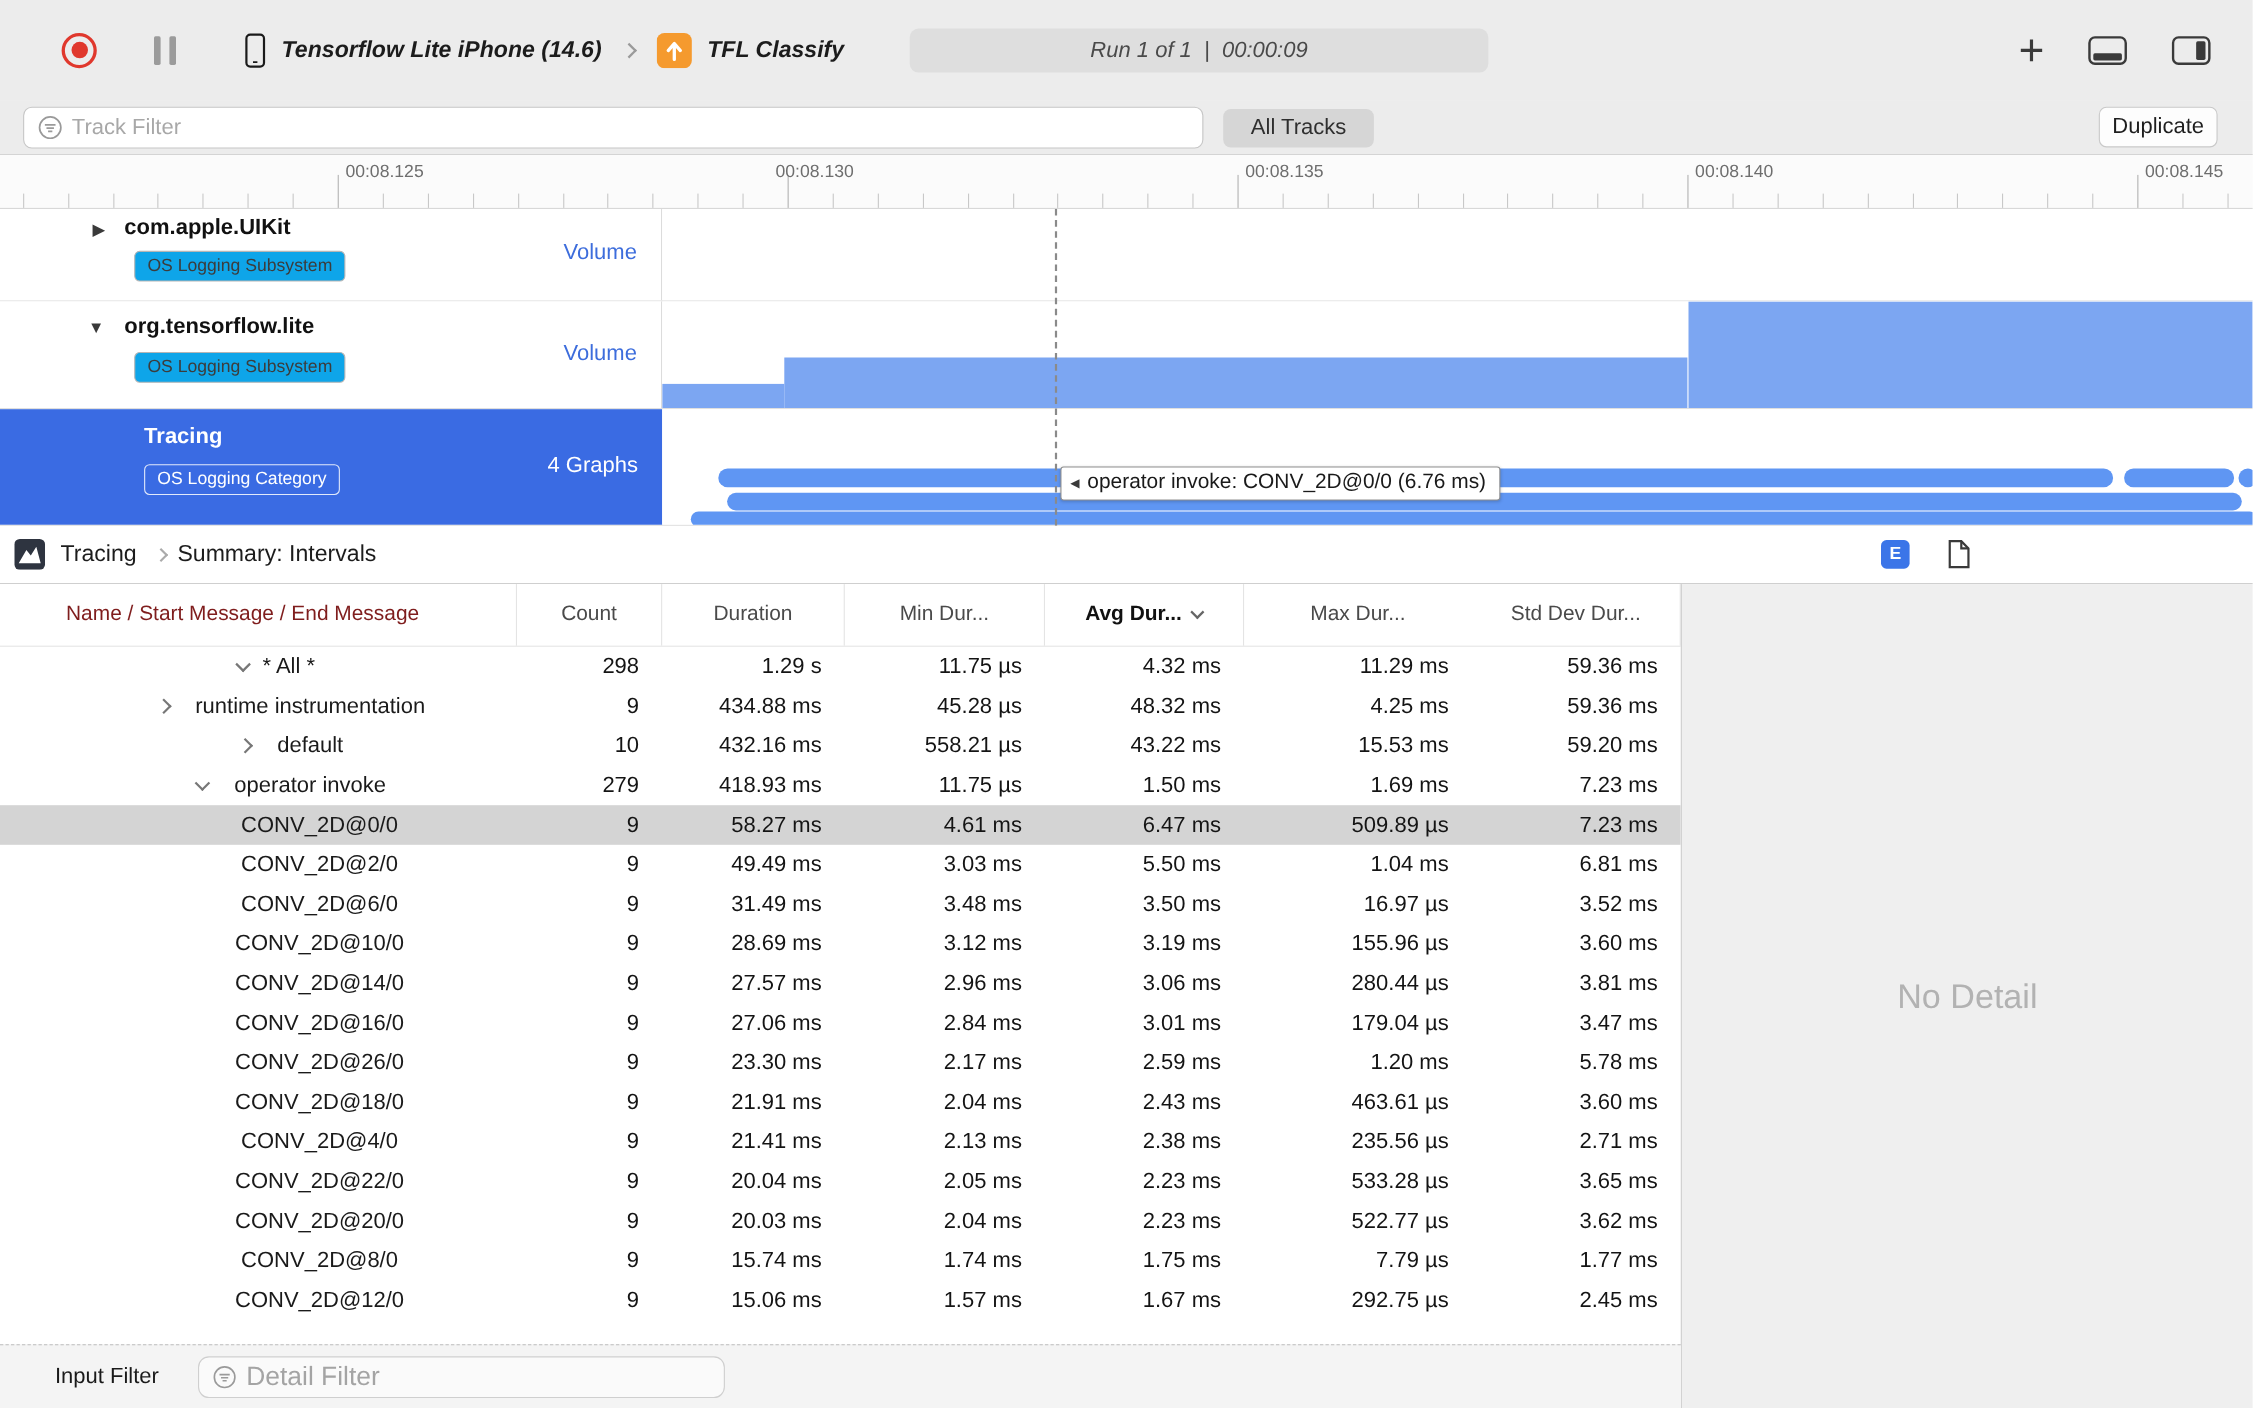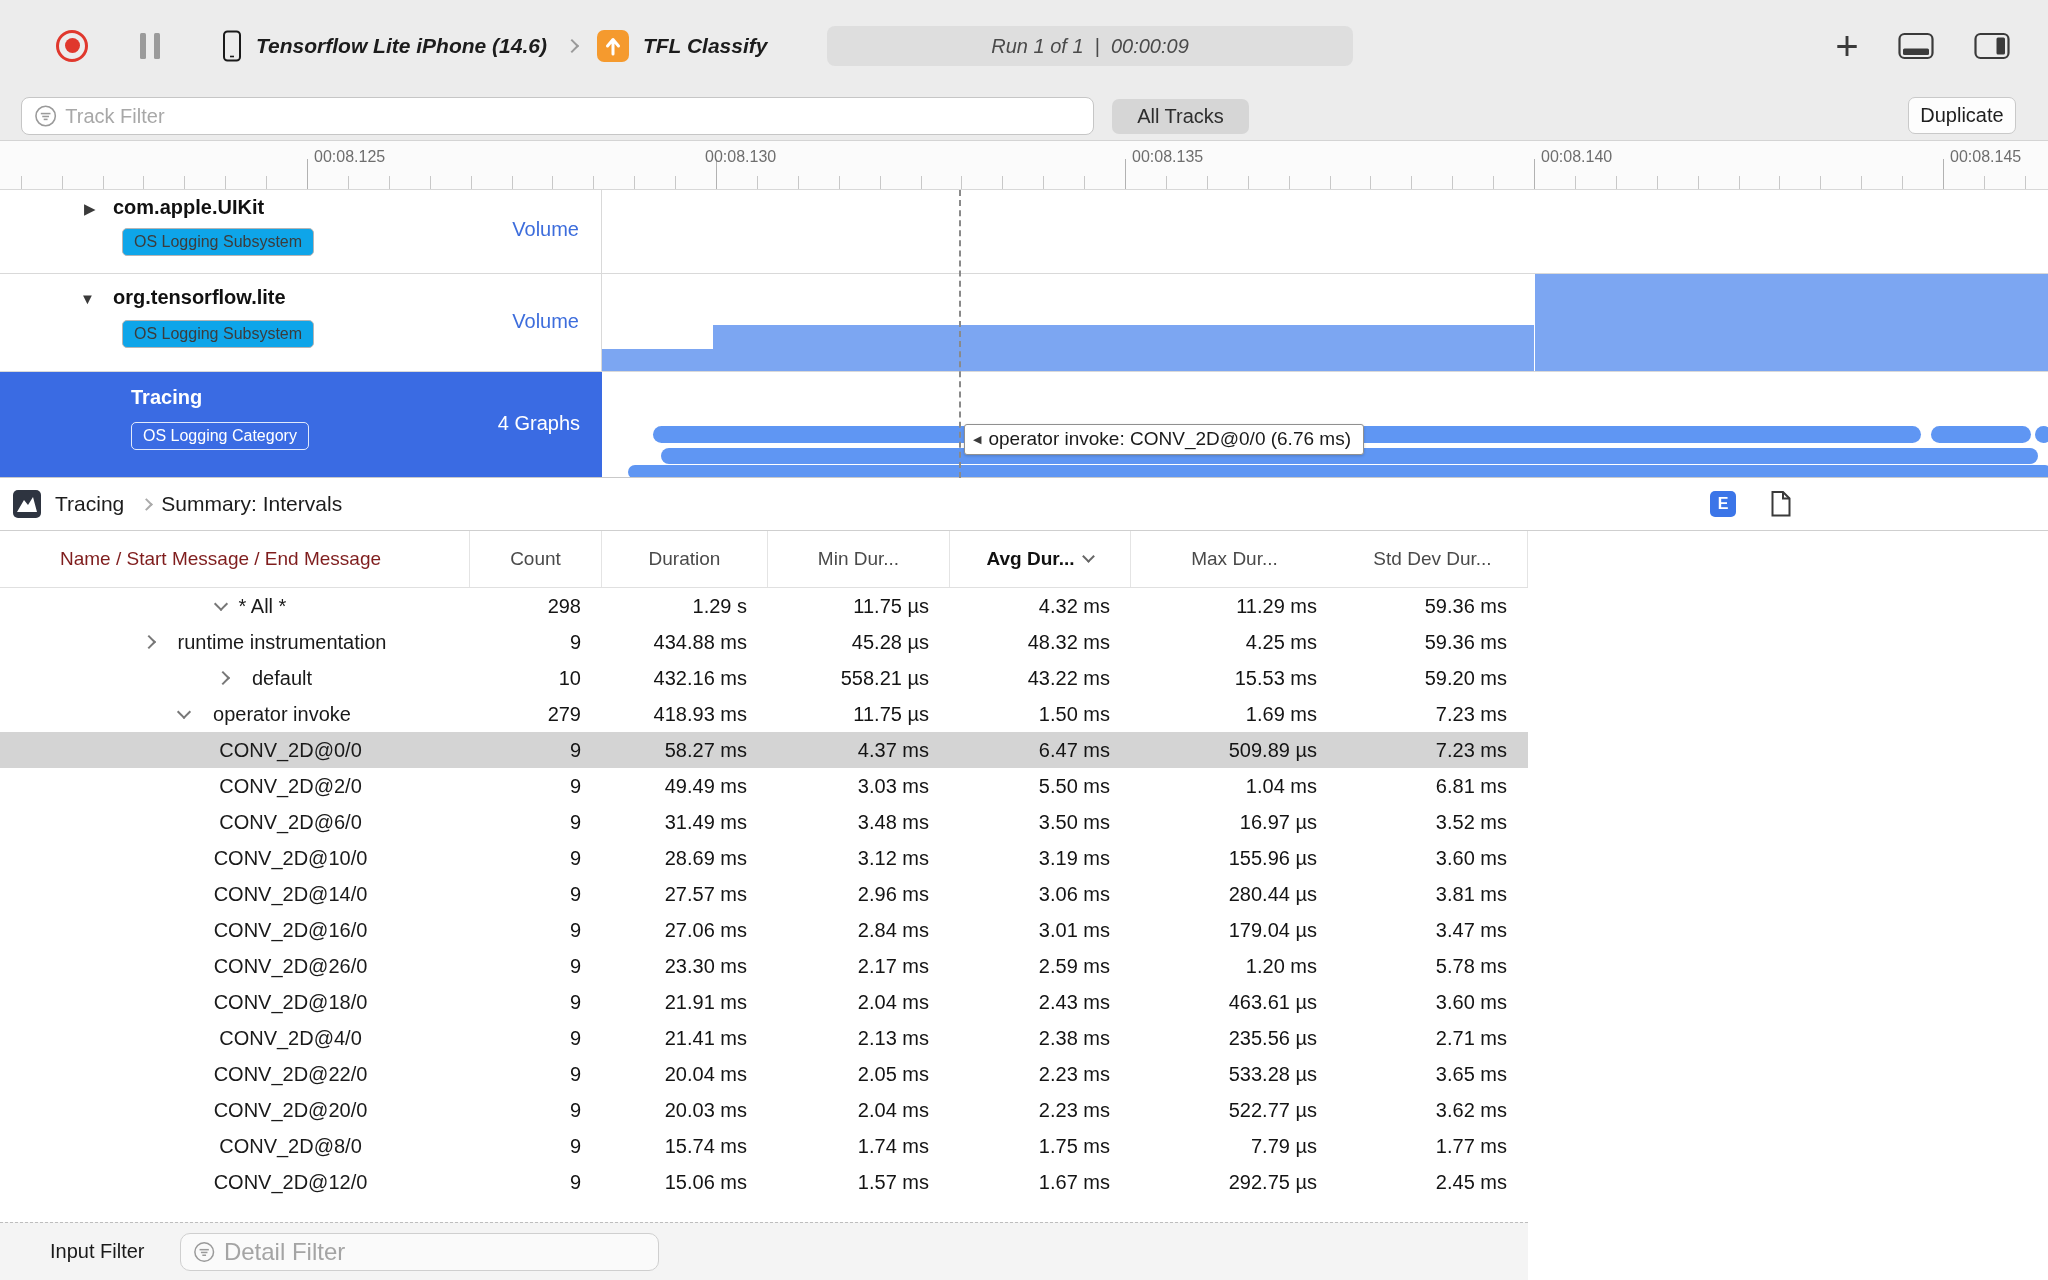--- a/index.html
+++ b/index.html
@@ -368,21 +368,21 @@
       <div class="cell num">1.69 ms</div>
       <div class="cell num">7.23 ms</div>
     </div>
       <div class="trow grid lvl3 selected">
       <div class="cell name-cell">
         <span class="tchev chev-none"></span>
         <span class="rname">CONV_2D@0/0</span>
       </div>
       <div class="cell num">9</div>
       <div class="cell num">58.27 ms</div>
-      <div class="cell num">4.37 ms</div>
+      <div class="cell num">4.61 ms</div>
       <div class="cell num">6.47 ms</div>
       <div class="cell num">509.89 µs</div>
       <div class="cell num">7.23 ms</div>
     </div>
       <div class="trow grid lvl3">
       <div class="cell name-cell">
         <span class="tchev chev-none"></span>
         <span class="rname">CONV_2D@2/0</span>
       </div>
       <div class="cell num">9</div>
@@ -519,20 +519,23 @@
       </div>
       <div class="cell num">9</div>
       <div class="cell num">15.06 ms</div>
       <div class="cell num">1.57 ms</div>
       <div class="cell num">1.67 ms</div>
       <div class="cell num">292.75 µs</div>
       <div class="cell num">2.45 ms</div>
     </div>
     </div>
 
+  <div class="detail-pane">
+    <div class="no-detail">No Detail</div>
+  </div>
 
   <div class="bottom-bar">
     <span class="bb-label">Input Filter</span>
     <div class="detail-filter">
       <svg width="24" height="24" viewBox="0 0 24 24">
         <circle cx="12" cy="12" r="10" fill="none" stroke="#9a9a9a" stroke-width="1.6"></circle>
         <line x1="7" y1="9.5" x2="17" y2="9.5" stroke="#9a9a9a" stroke-width="1.6"></line>
         <line x1="8.5" y1="12.5" x2="15.5" y2="12.5" stroke="#9a9a9a" stroke-width="1.6"></line>
         <line x1="10" y1="15.5" x2="14" y2="15.5" stroke="#9a9a9a" stroke-width="1.6"></line>
       </svg>

